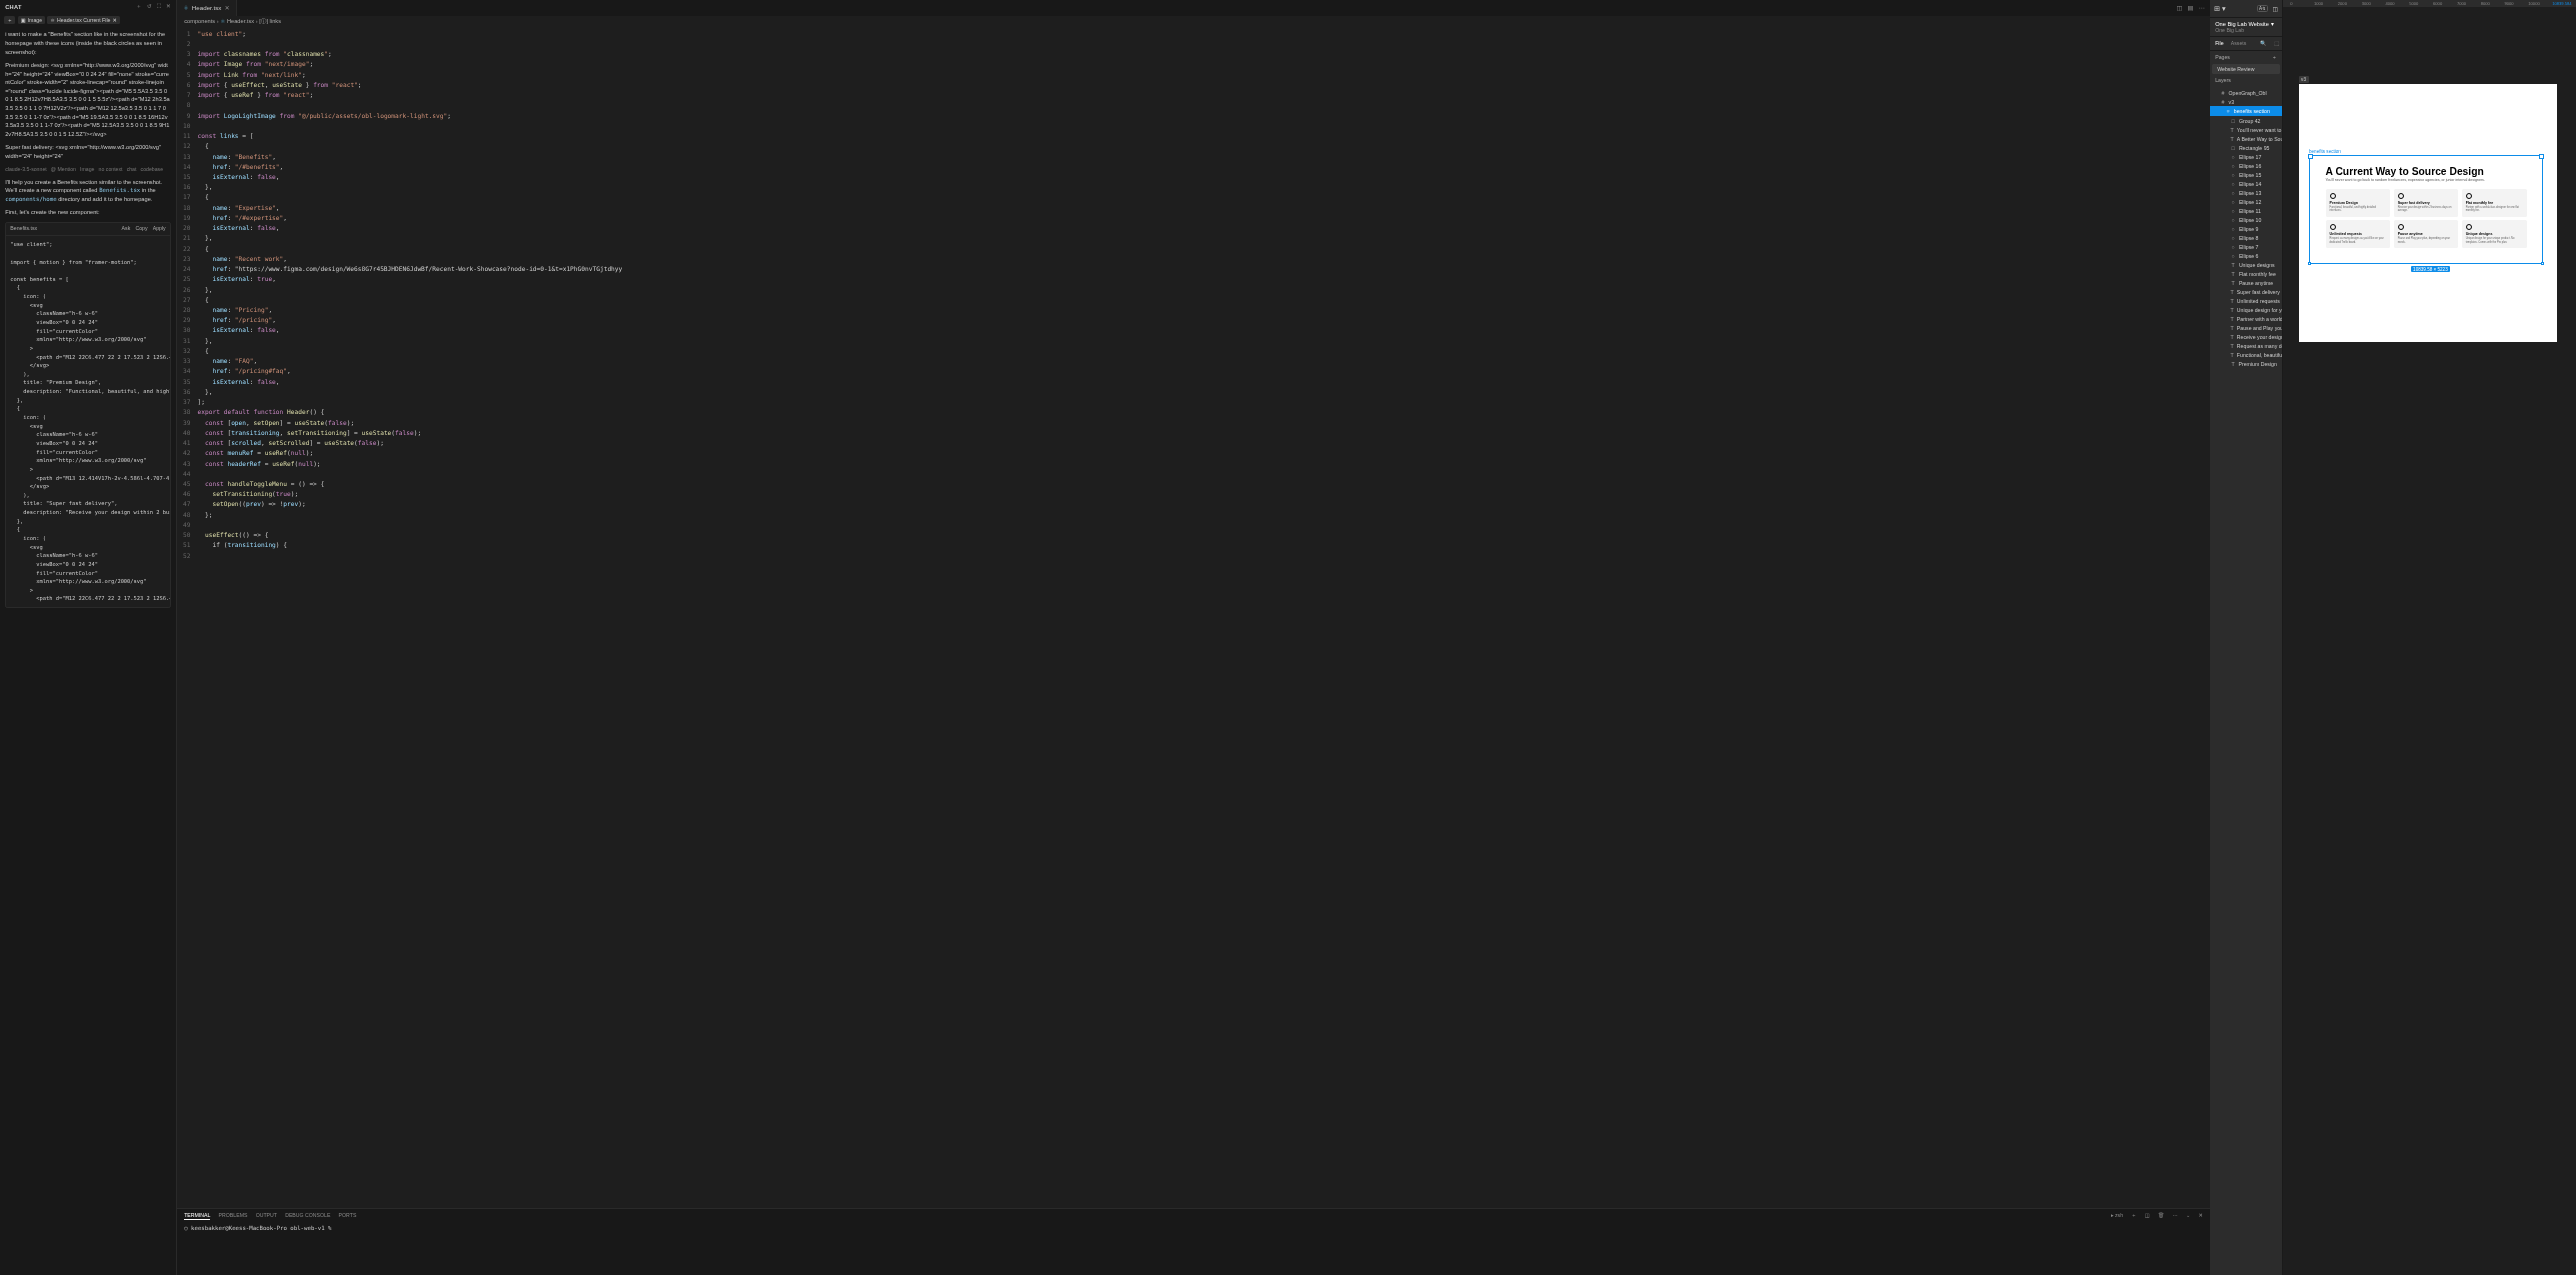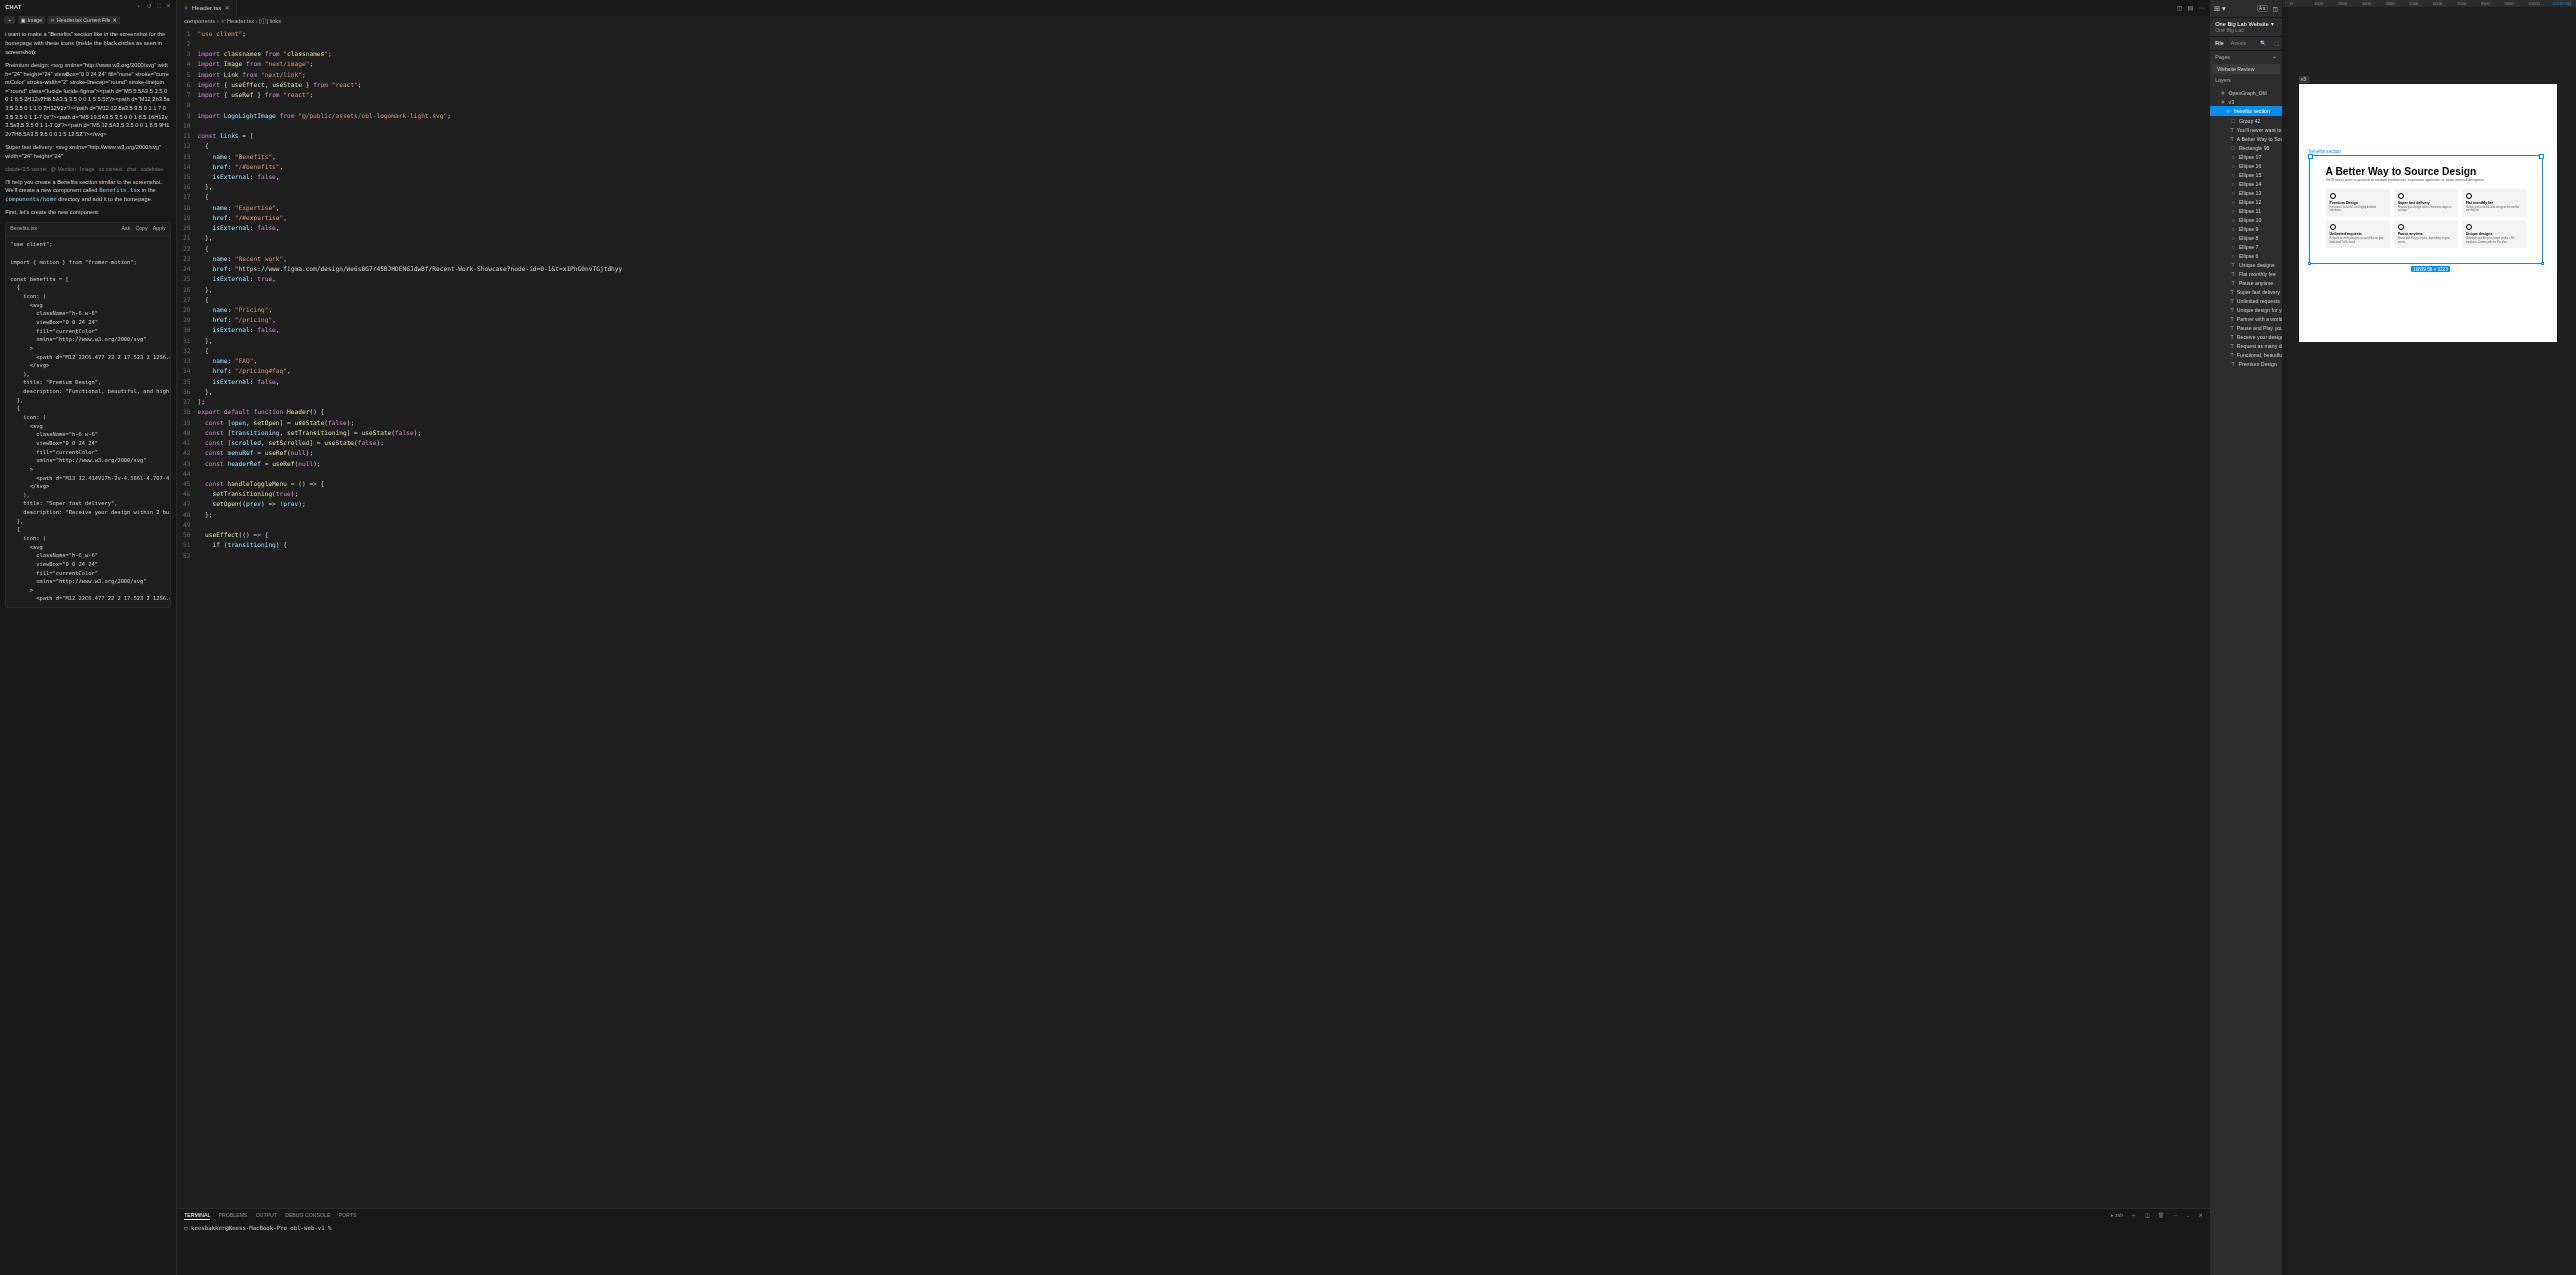--- a/index.html
+++ b/index.html
@@ -766,21 +766,21 @@
         <span>10000</span>
         <span class="sel">10839.584</span>
       </div>
     <div class="figma-canvas">
       <div class="v3-badge">v3</div>
       <div class="art-frame"></div>
       <div class="sel-label">benefits section</div>
       <div class="bene-sel">
         <div class="sel-handles-bottom" style="left:-2.1px;bottom:-2.1px;"></div>
         <div class="sel-handles-bottom" style="right:-2.1px;bottom:-2.1px;"></div>
-        <div class="bene-title">A Better Way to Source Design</div>
+        <div class="bene-title">A Current Way to Source Design</div>
         <div class="bene-sub">You'll never want to go back to random freelancers, expensive agencies, or junior internal designers.</div>
         <div class="bene-cards" id="bene-cards">
             <div class="bene-card">
               <div class="circ"></div>
               <div class="ct">Premium Design</div>
               <div class="cd">Functional, beautiful, and highly detailed interfaces.</div>
             </div>
             <div class="bene-card">
               <div class="circ"></div>
               <div class="ct">Super fast delivery</div>

